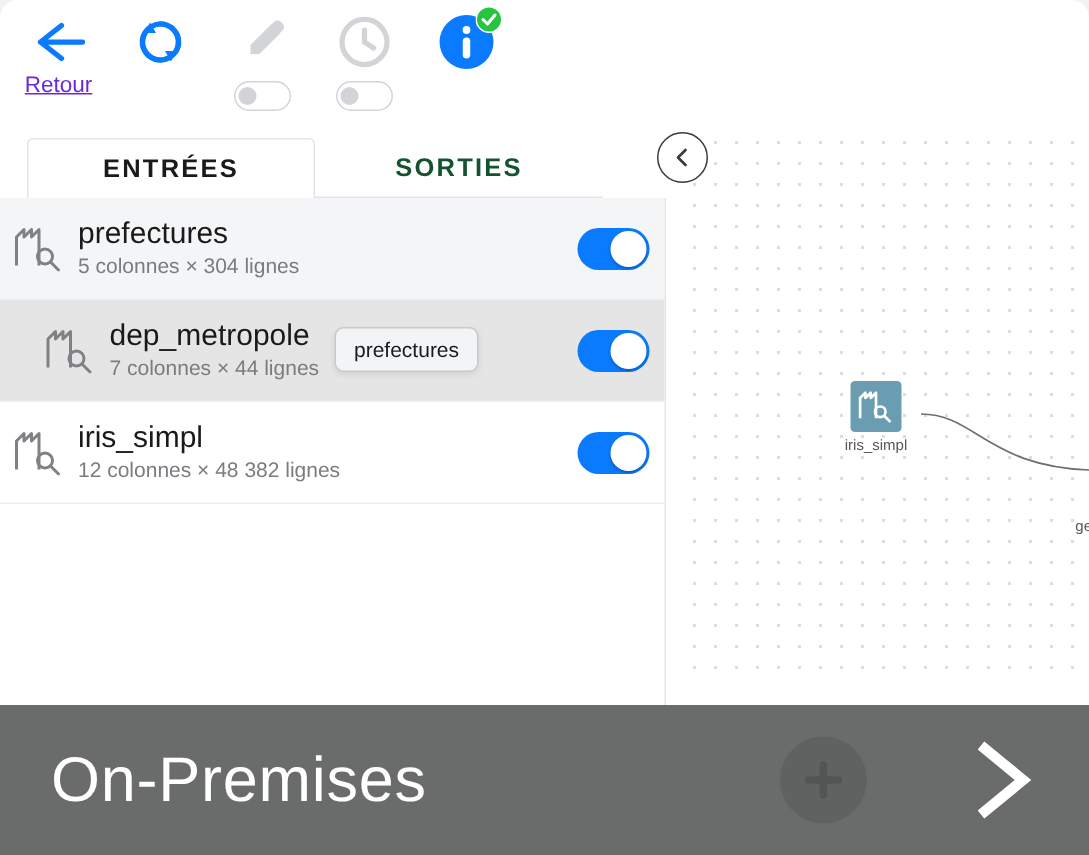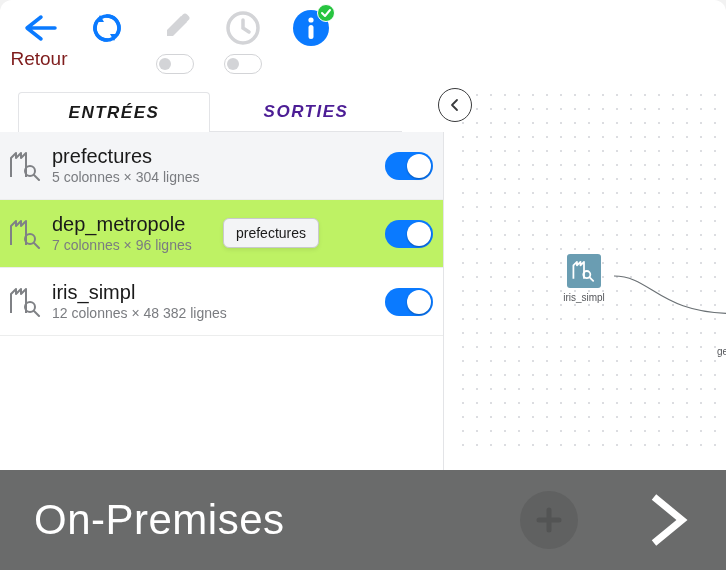--- a/index.html
+++ b/index.html
@@ -30,23 +30,24 @@
     display: flex;
     flex-direction: column;
     align-items: center;
     width: 62px;
   }
   .tool-icon {
     width: 44px; height: 44px;
     display: flex; align-items: center; justify-content: center;
   }
   .tool-label {
-    font-size: 19px;
-    color: #7f1d1d;
+    font-size: 15px;
+    color: #6d28d9;
     margin-top: -2px;
+    text-decoration: underline;
   }
   .mini-toggle {
     width: 36px; height: 18px;
     border: 1.5px solid #d3d4d7;
     border-radius: 18px;
     background: #fff;
     position: relative;
     margin-top: 4px;
   }
   .mini-toggle::after {
@@ -61,31 +62,30 @@
   
   .body {
     position: absolute;
     top: 92px; left: 0; right: 0; bottom: 0;
   }
 
   .tabstrip {
     display: flex;
     align-items: center;
     height: 40px;
-    font-style: italic;
   }
   .tab {
     flex: 0 0 192px;
     text-align: center;
     height: 40px;
     line-height: 40px;
     font-weight: 700;
     font-size: 17px;
     letter-spacing: 1.5px;
-    color: #4c1d95;
+    color: #14532d;
     border-bottom: 1px solid #e3e4e7;
     box-sizing: border-box;
   }
   .tabstrip .spacer-left {
     width: 18px; height: 40px;
     border-bottom: 1px solid #e3e4e7;
   }
   .tab.active {
     background: #fff;
     color: #1a1a1a;
@@ -131,21 +131,21 @@
   }
   .row {
     display: flex;
     align-items: center;
     height: 68px;
     border-bottom: 1px solid #eceded;
     box-sizing: border-box;
     background:#fff;
   }
   .row.sel-light { background: #f4f5f7; }
-  .row.sel-dark  { background: #bef264; }
+  .row.sel-dark  { background: #e5e5e5; padding-left: 21px; }
 
   .row-icon {
     width: 52px;
     display: flex; align-items: center; justify-content: center;
   }
   .row-text {
     flex: 1;
     display: flex; flex-direction: column;
   }
   .row-title { font-size: 20px; color: #1a1a1a; line-height: 1.2; }
@@ -359,21 +359,21 @@
       <div class="row sel-dark">
         <div class="row-icon">
           <svg width="34" height="30" viewBox="0 0 34 30">
             <path d="M2 26 V7 L7 2 V7 L12 2 V7 L17 2 V26" fill="none" stroke="#7f8185" stroke-width="2" stroke-linejoin="round"></path>
             <circle cx="21" cy="20" r="5" fill="none" stroke="#7f8185" stroke-width="2"></circle>
             <path d="M25 24 L30 29" fill="none" stroke="#7f8185" stroke-width="2" stroke-linecap="round"></path>
           </svg>
         </div>
         <div class="row-text">
           <div class="row-title">dep_metropole</div>
-          <div class="row-sub">7 colonnes × 96 lignes</div>
+          <div class="row-sub">7 colonnes × 44 lignes</div>
         </div>
         <div class="row-toggle">
             <div class="switch"></div>
           </div>
       </div>
 
       <div class="row">
         <div class="row-icon">
           <svg width="34" height="30" viewBox="0 0 34 30">
             <path d="M2 26 V7 L7 2 V7 L12 2 V7 L17 2 V26" fill="none" stroke="#7f8185" stroke-width="2" stroke-linejoin="round"></path>

